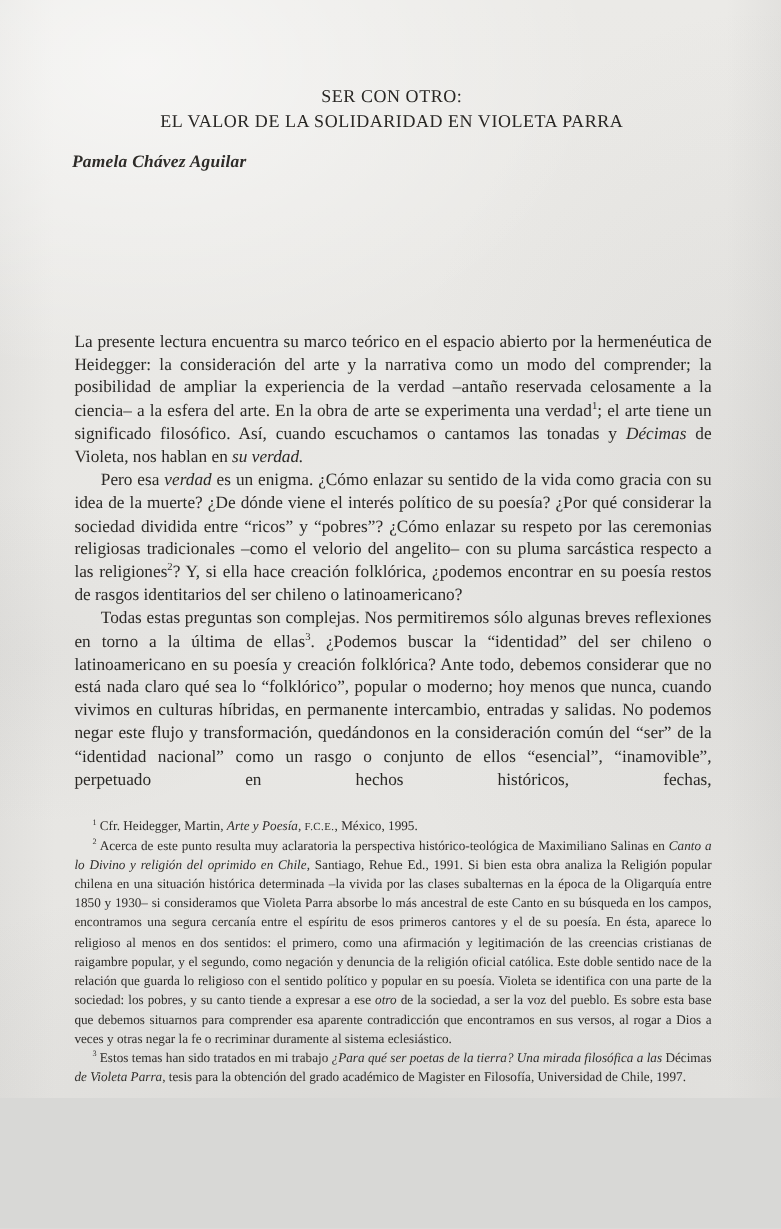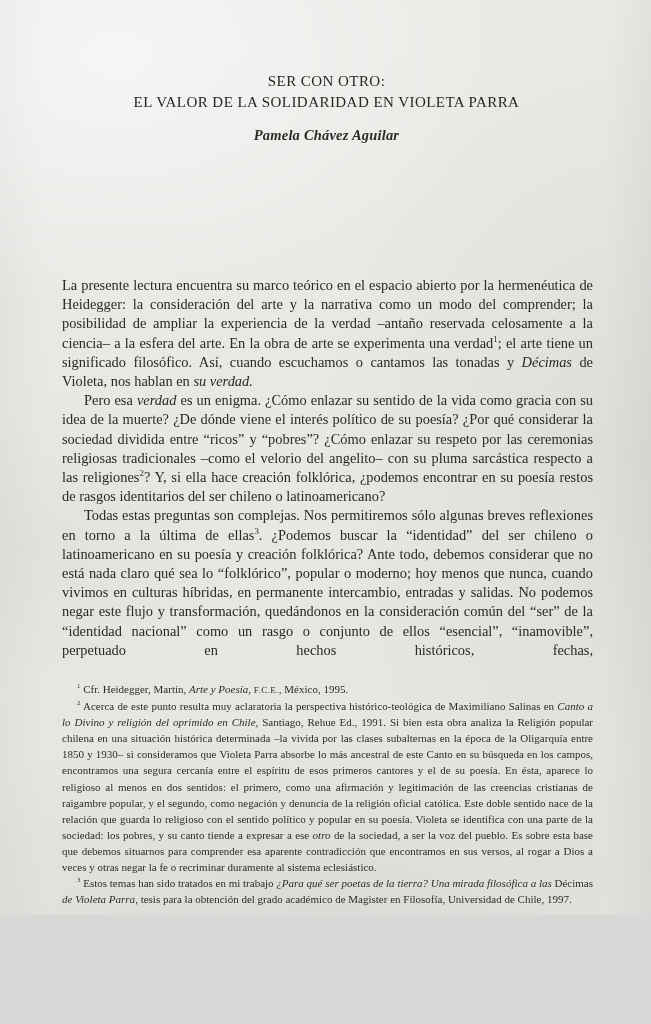--- a/index.html
+++ b/index.html
@@ -32,21 +32,21 @@
     letter-spacing: 0.45px;
     color: #292724;
     margin: 0;
   }
   .title-line { display: block; }
   .author {
     position: absolute;
     top: 127px;
     left: 60px;
     width: 533px;
-    text-align: center;
+    text-align: left;
     font-style: italic;
     font-weight: bold;
     font-size: 14.5px;
     letter-spacing: 0.2px;
     color: #2e2c29;
   }
   .body-text {
     position: absolute;
     top: 276px;
     left: 62px;

